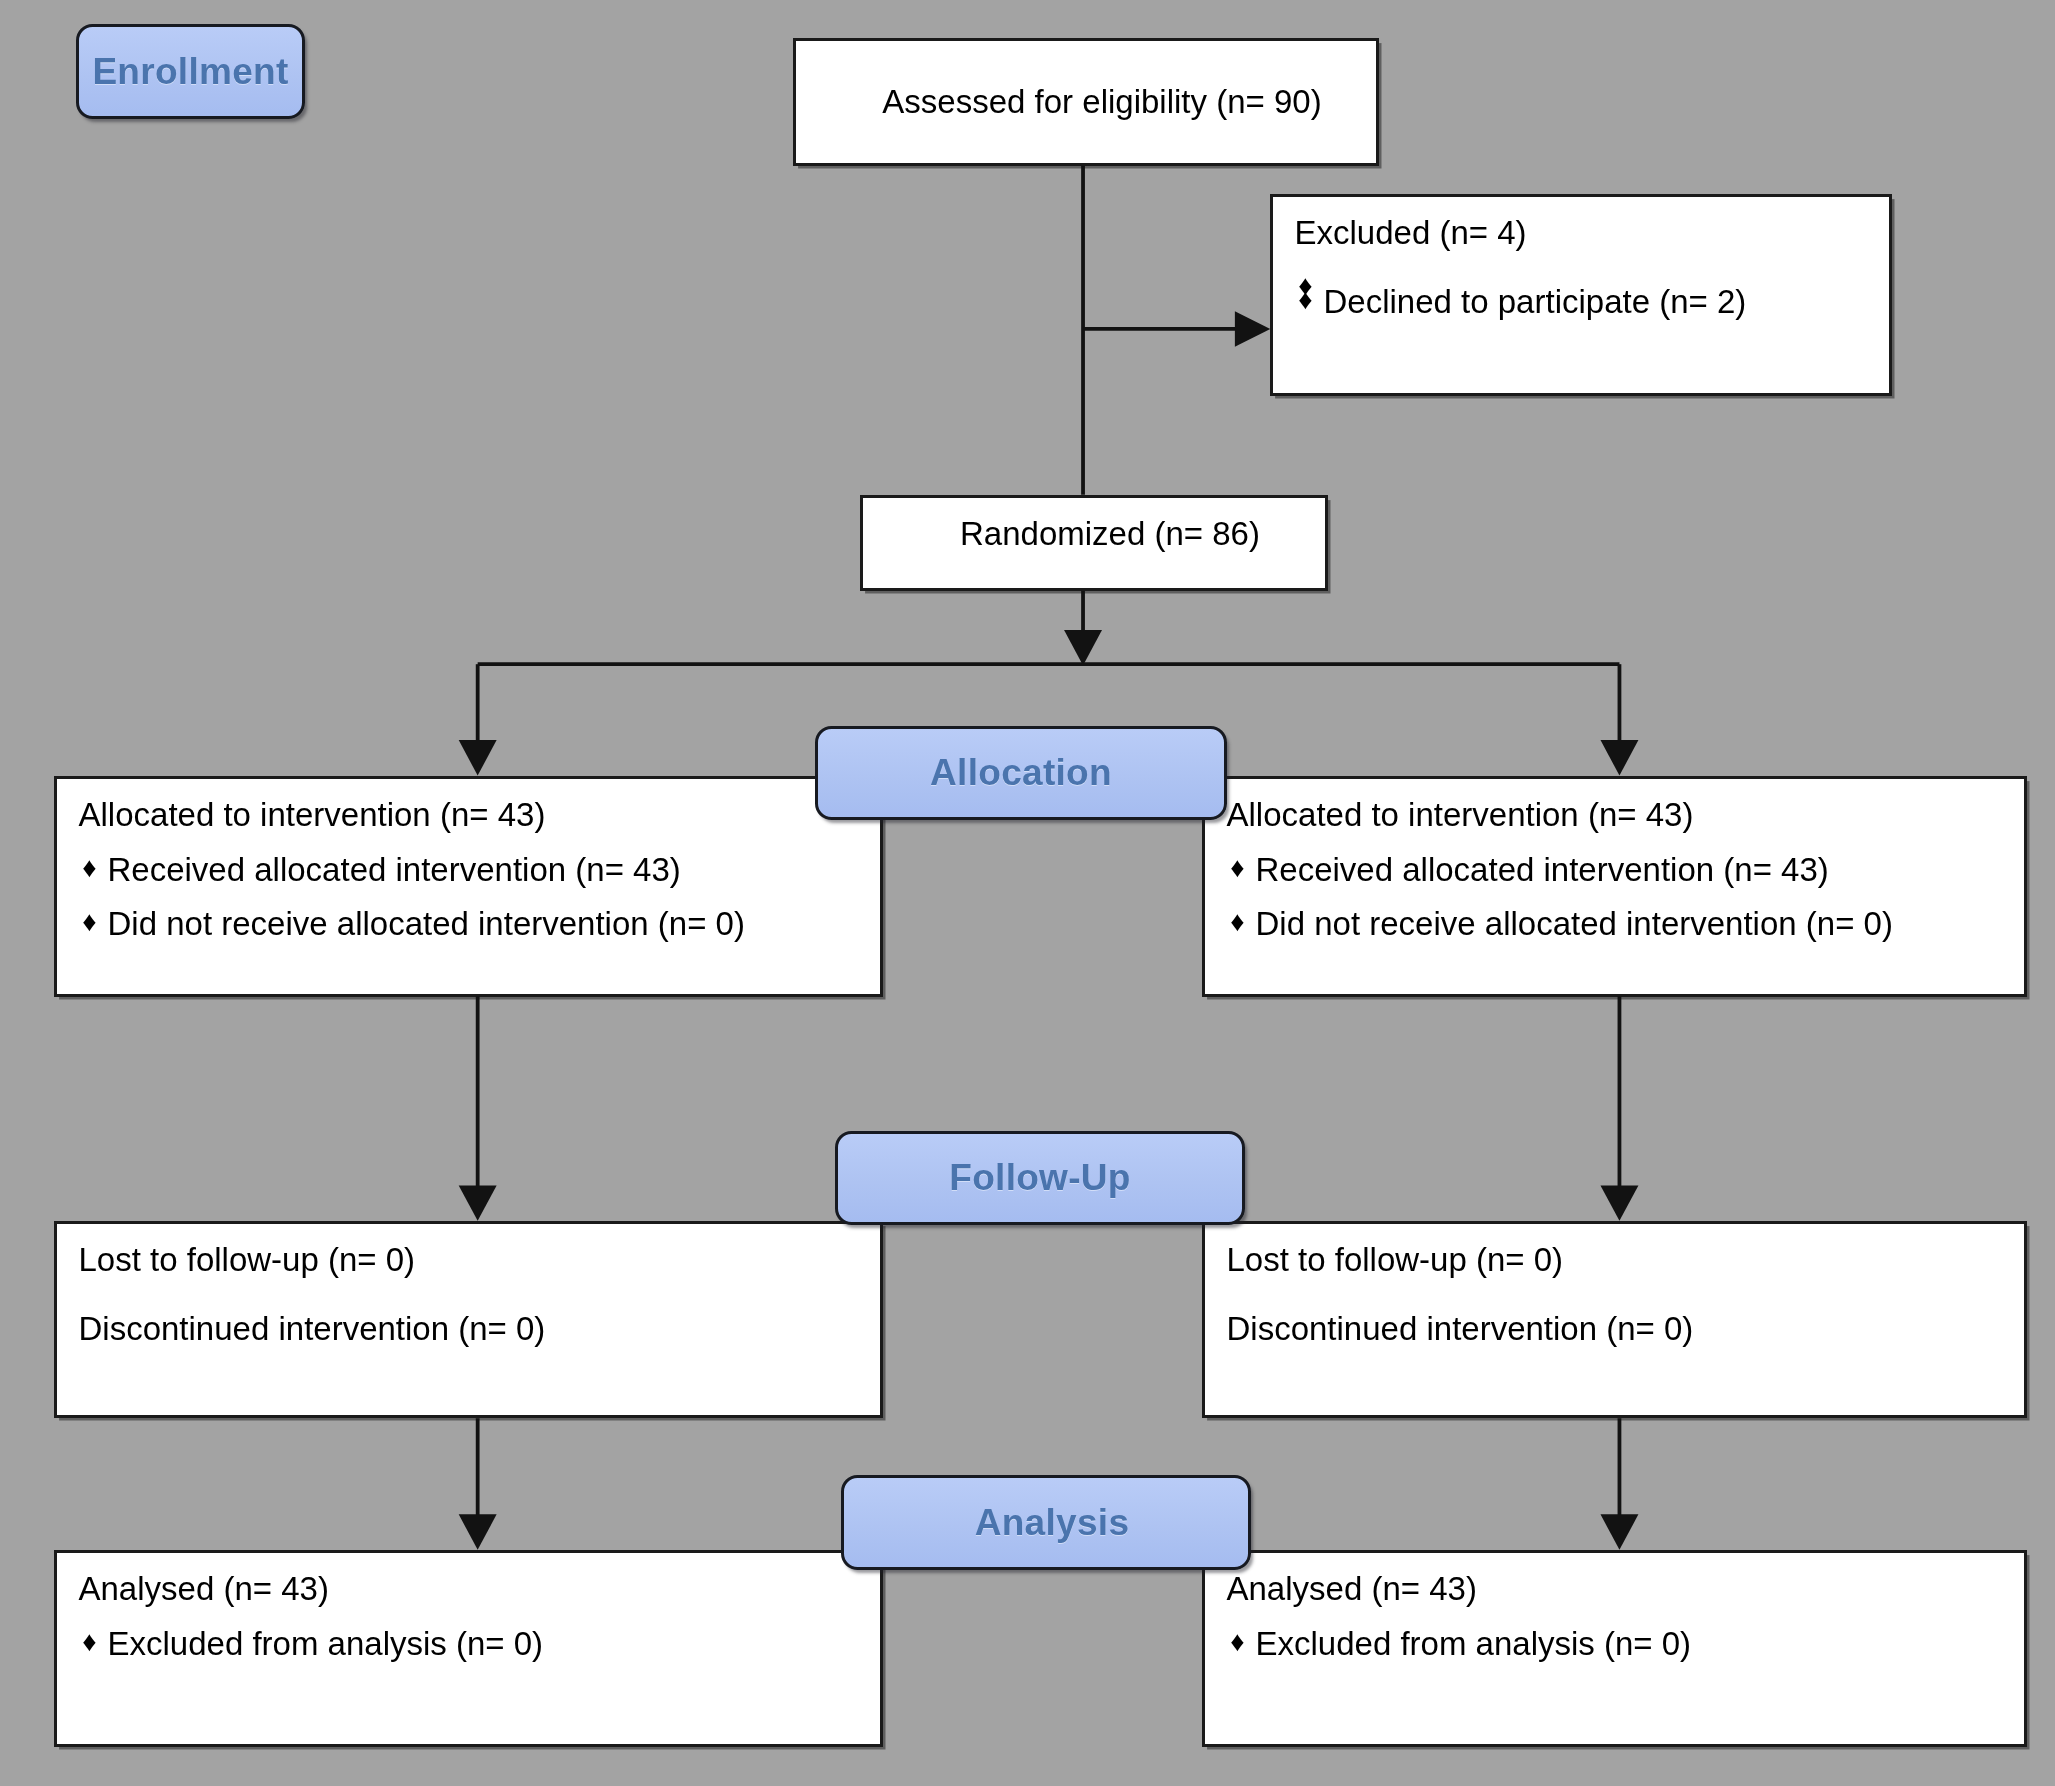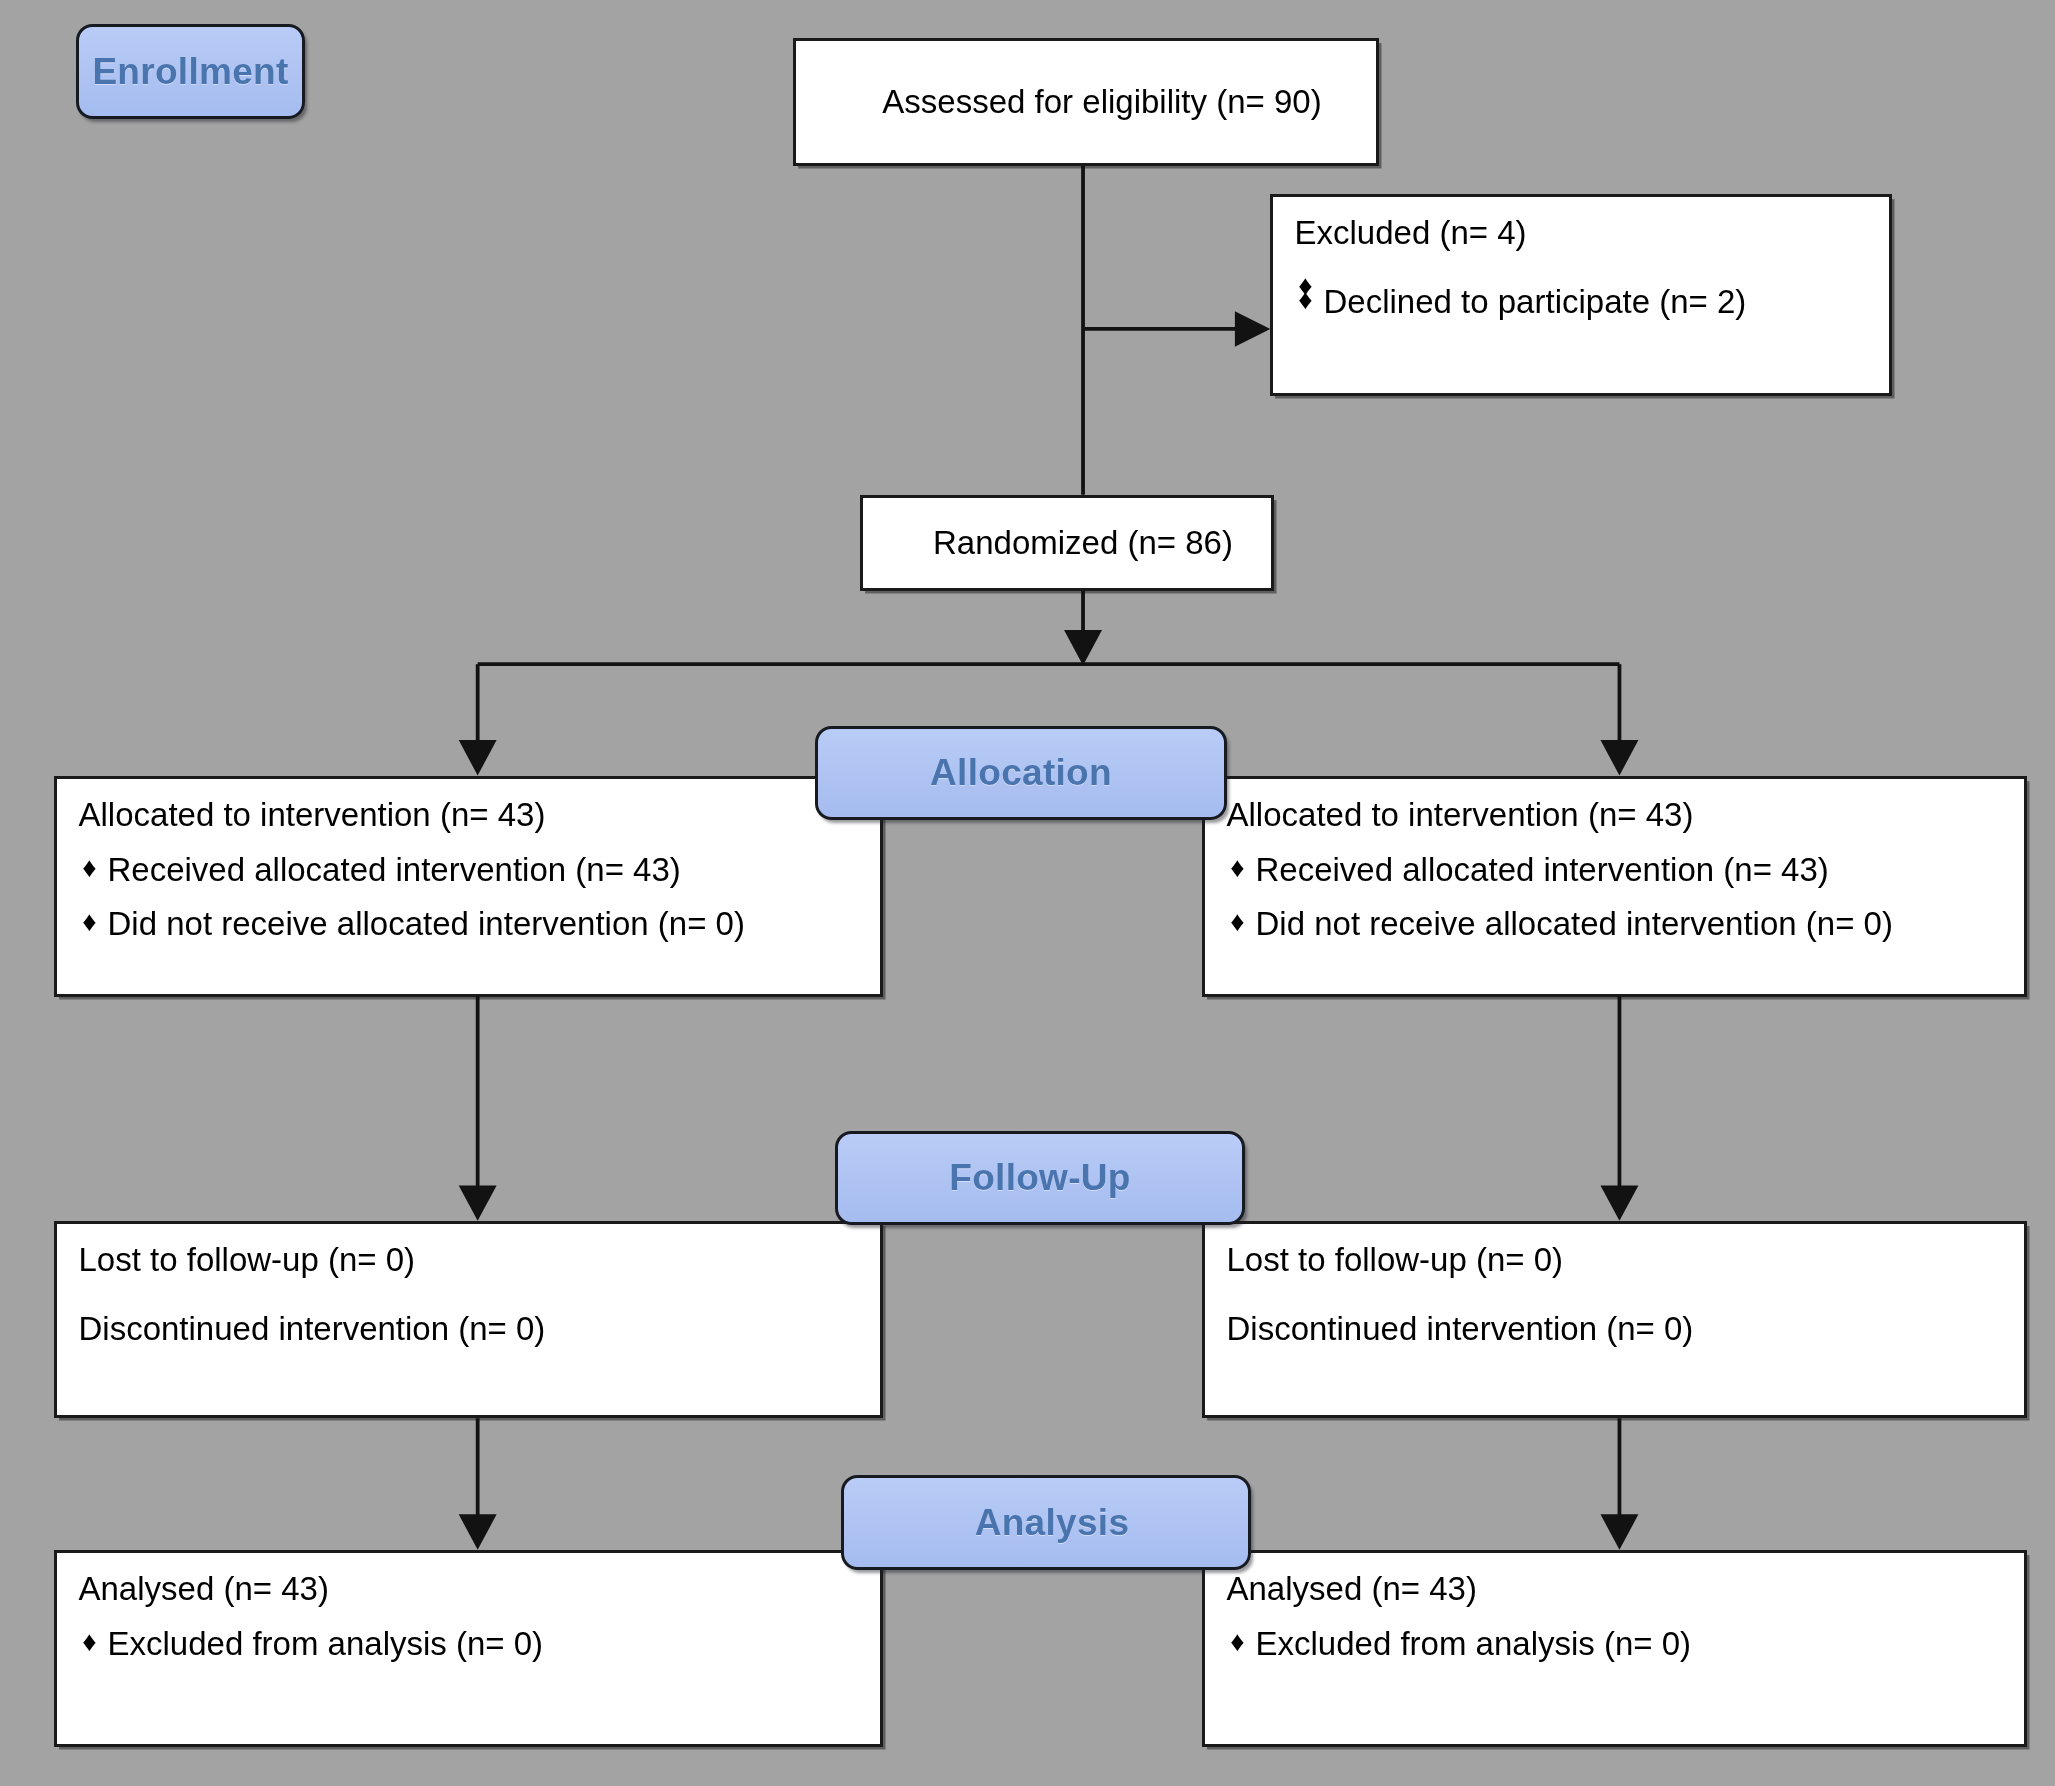--- a/index.html
+++ b/index.html
@@ -143,21 +143,21 @@
     <div class="line bullet">
       <span class="dia">♦</span>
     </div>
     <div class="spacer-sm"></div>
     <div class="line bullet">
       <span class="dia">♦</span>
       <span>Declined to participate (n= 2)</span>
     </div>
   </div>
 
-  <div class="box" style="left:860px; top:495px; width:414px; height:96px; display:flex; align-items:center; justify-content:center;">
+  <div class="box" style="left:860px; top:495px; width:468px; height:96px; display:flex; align-items:flex-start; justify-content:center;">
     <div class="line center">Randomized (n= 86)</div>
   </div>
 
   <div class="box" style="left:54px; top:776px; width:829px; height:221px;">
     <div class="line">Allocated to intervention (n= 43)</div>
     <div class="spacer-sm"></div>
     <div class="line bullet">
       <span class="dia">♦</span>
       <span>Received allocated intervention (n= 43)</span>
     </div>

